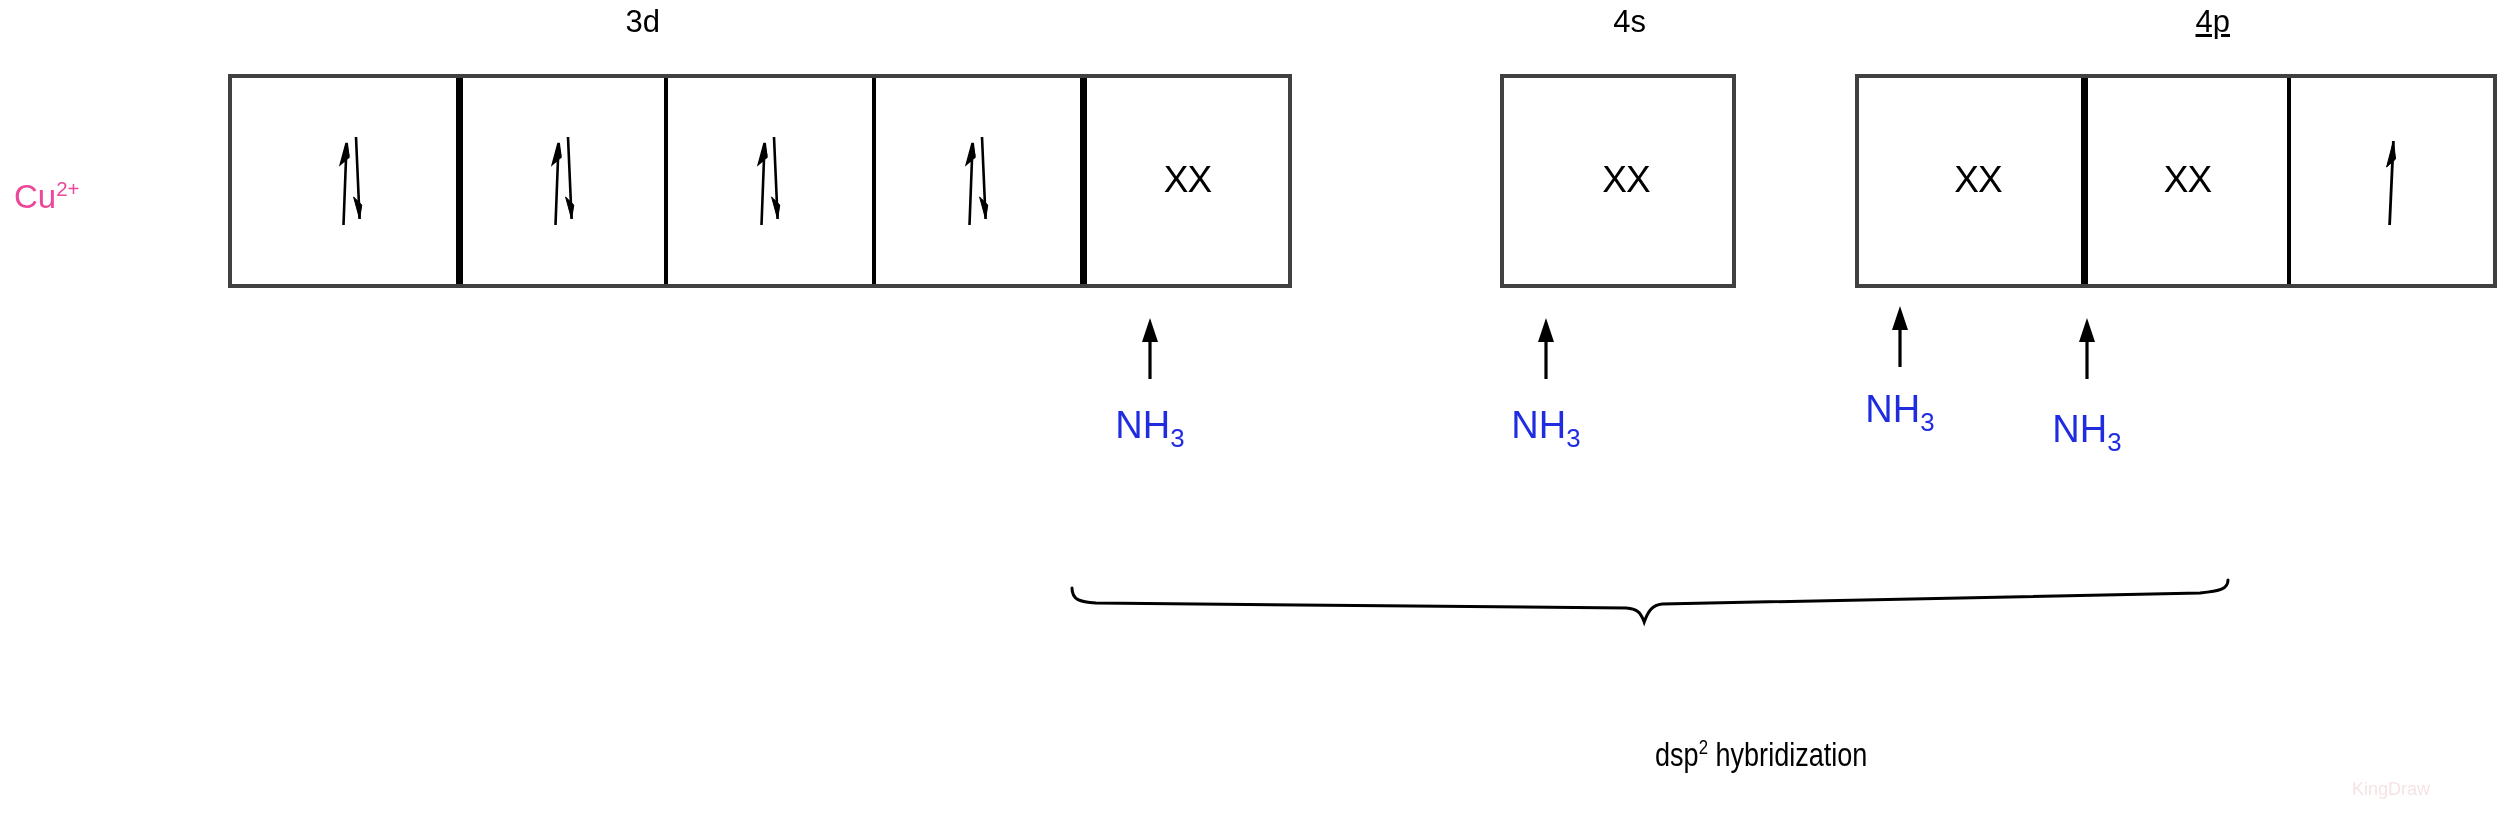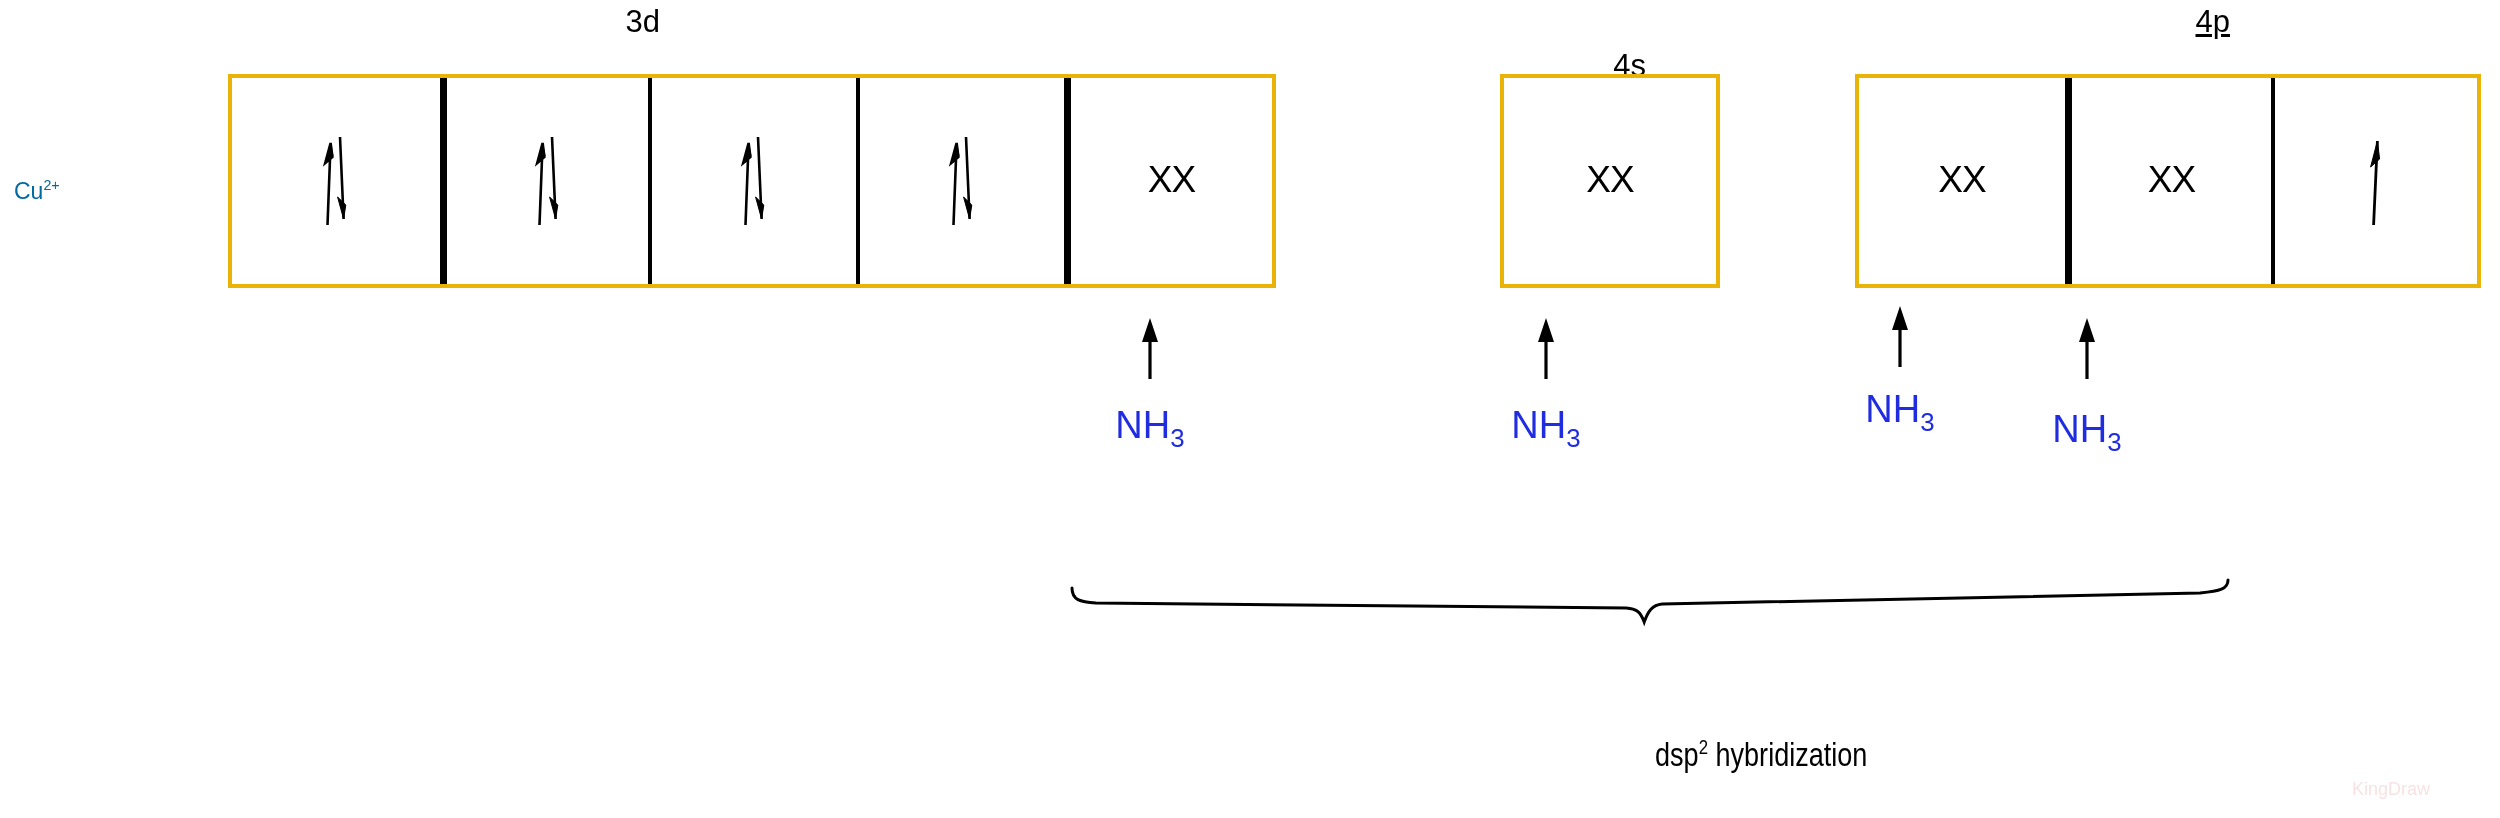--- a/index.html
+++ b/index.html
@@ -21,37 +21,38 @@
     position:absolute;
     font-size:31px;
     line-height:1;
     color:#000;
     white-space:nowrap;
     text-align:right;
   }
   
   .ion-label{
     position:absolute;
-    font-size:23px;
-    line-height:1;
-    white-space:nowrap;
-    color:#0369a1;
+    font-size:33px;
+    line-height:1;
+    white-space:nowrap;
+    color:#ec4899;
   }
   .ion-label sup{
     font-size:0.62em;
     vertical-align:super;
     line-height:0;
   }
   
   .orbital-row{
     position:absolute;
     display:flex;
     box-sizing:border-box;
-    border:4px solid #eab308;
+    border:4px solid #404040;
     background:#fff;
+    padding-left:16px;
   }
   .orbital-box{
     position:relative;
     box-sizing:border-box;
     flex:0 0 auto;
     background:#fff;
     display:flex;
     align-items:center;
     justify-content:center;
   }
@@ -163,21 +164,21 @@
               <path d="M17.6 10 L12.0 31 L20.0 23 Z" fill="#000000" stroke="#000000" stroke-width="1"></path>
               <path d="M27.0 4 L30.6 86 Z" stroke="#000000" stroke-width="2.6" fill="none"></path>
               <path d="M30.6 86 L24.6 64 L32.8 72 Z" fill="#000000" stroke="#000000" stroke-width="1"></path>
             </svg>
           </span>
         </div>
         <div class="orbital-box thick-left" style="width: 208px;">
           <span class="xx-pair">XX</span>
         </div>
       </div>
-      <div class="subshell-label" style="left: 1566px; top: 6px; width: 80px; margin-top: 44px;">4s</div>
+      <div class="subshell-label" style="left: 1566px; top: 6px; width: 80px;">4s</div>
       <div class="orbital-row" style="left: 1500px; top: 74px; height: 214px;">
         <div class="orbital-box" style="width: 212px;">
           <span class="xx-pair">XX</span>
         </div>
       </div>
       <div class="subshell-label" style="left: 2150px; top: 6px; width: 80px; text-decoration: underline;">4p</div>
       <div class="orbital-row" style="left: 1855px; top: 74px; height: 214px;">
         <div class="orbital-box" style="width: 206px;">
           <span class="xx-pair">XX</span>
         </div>

